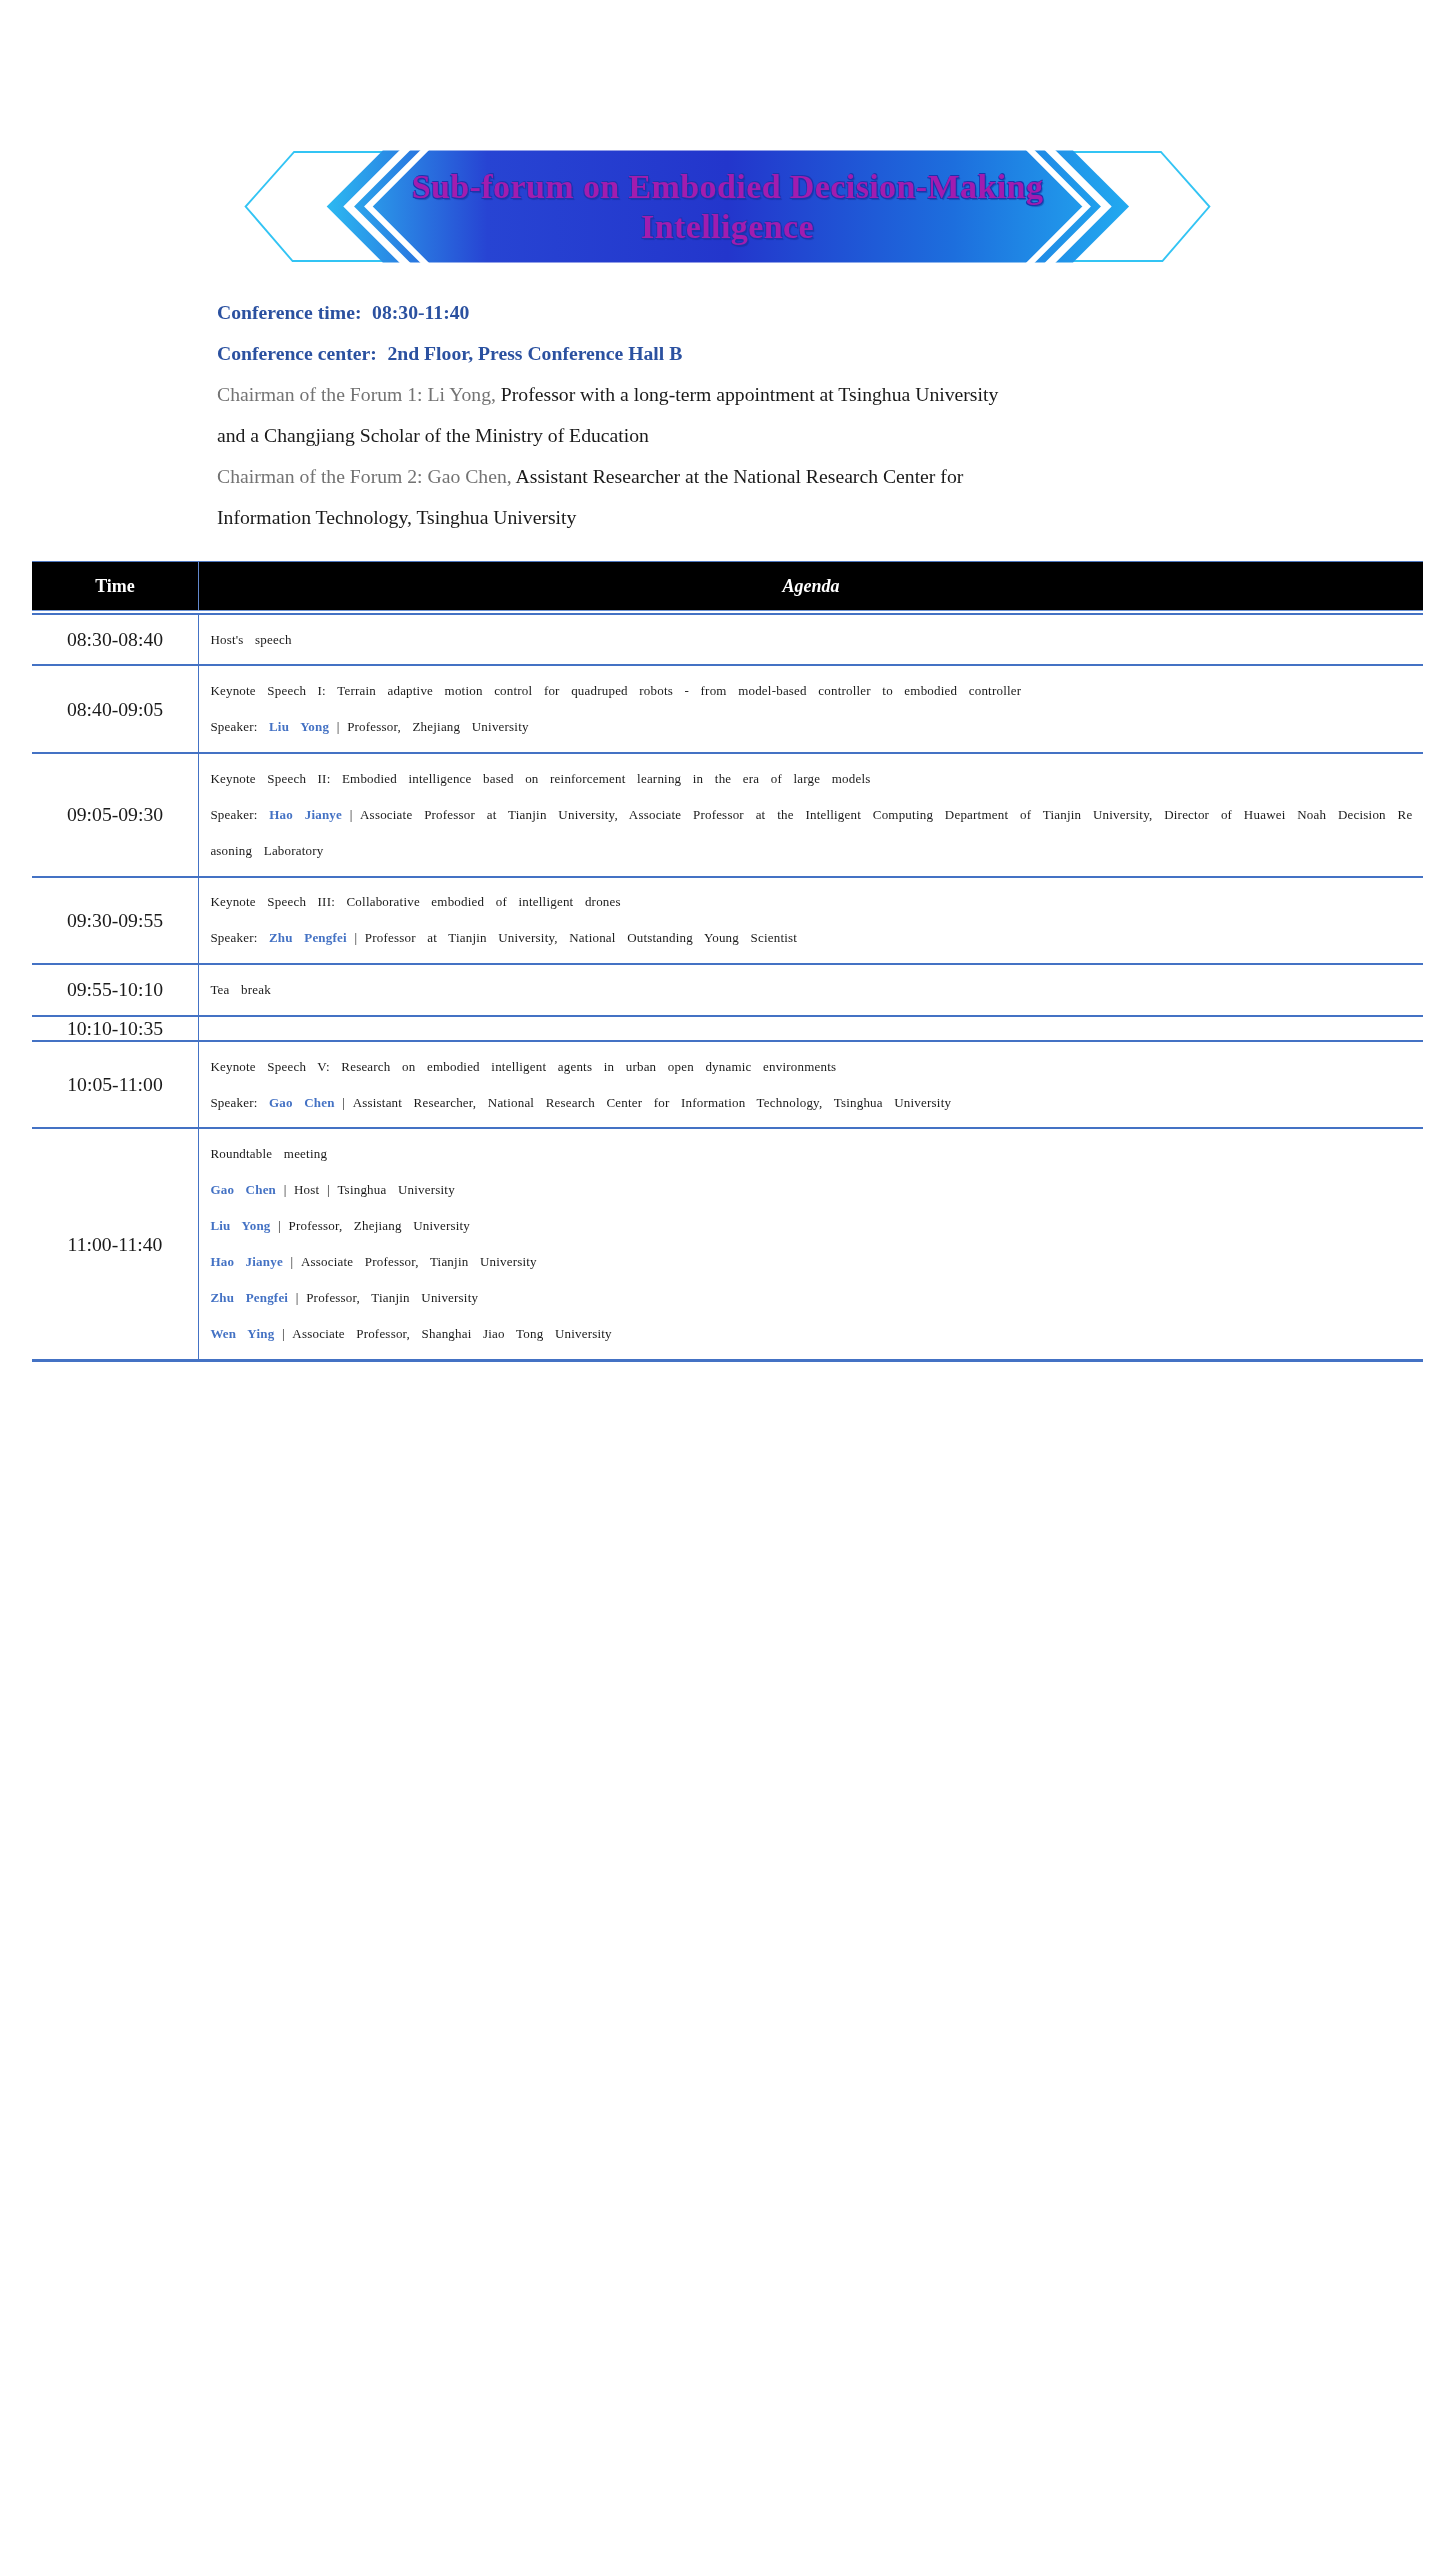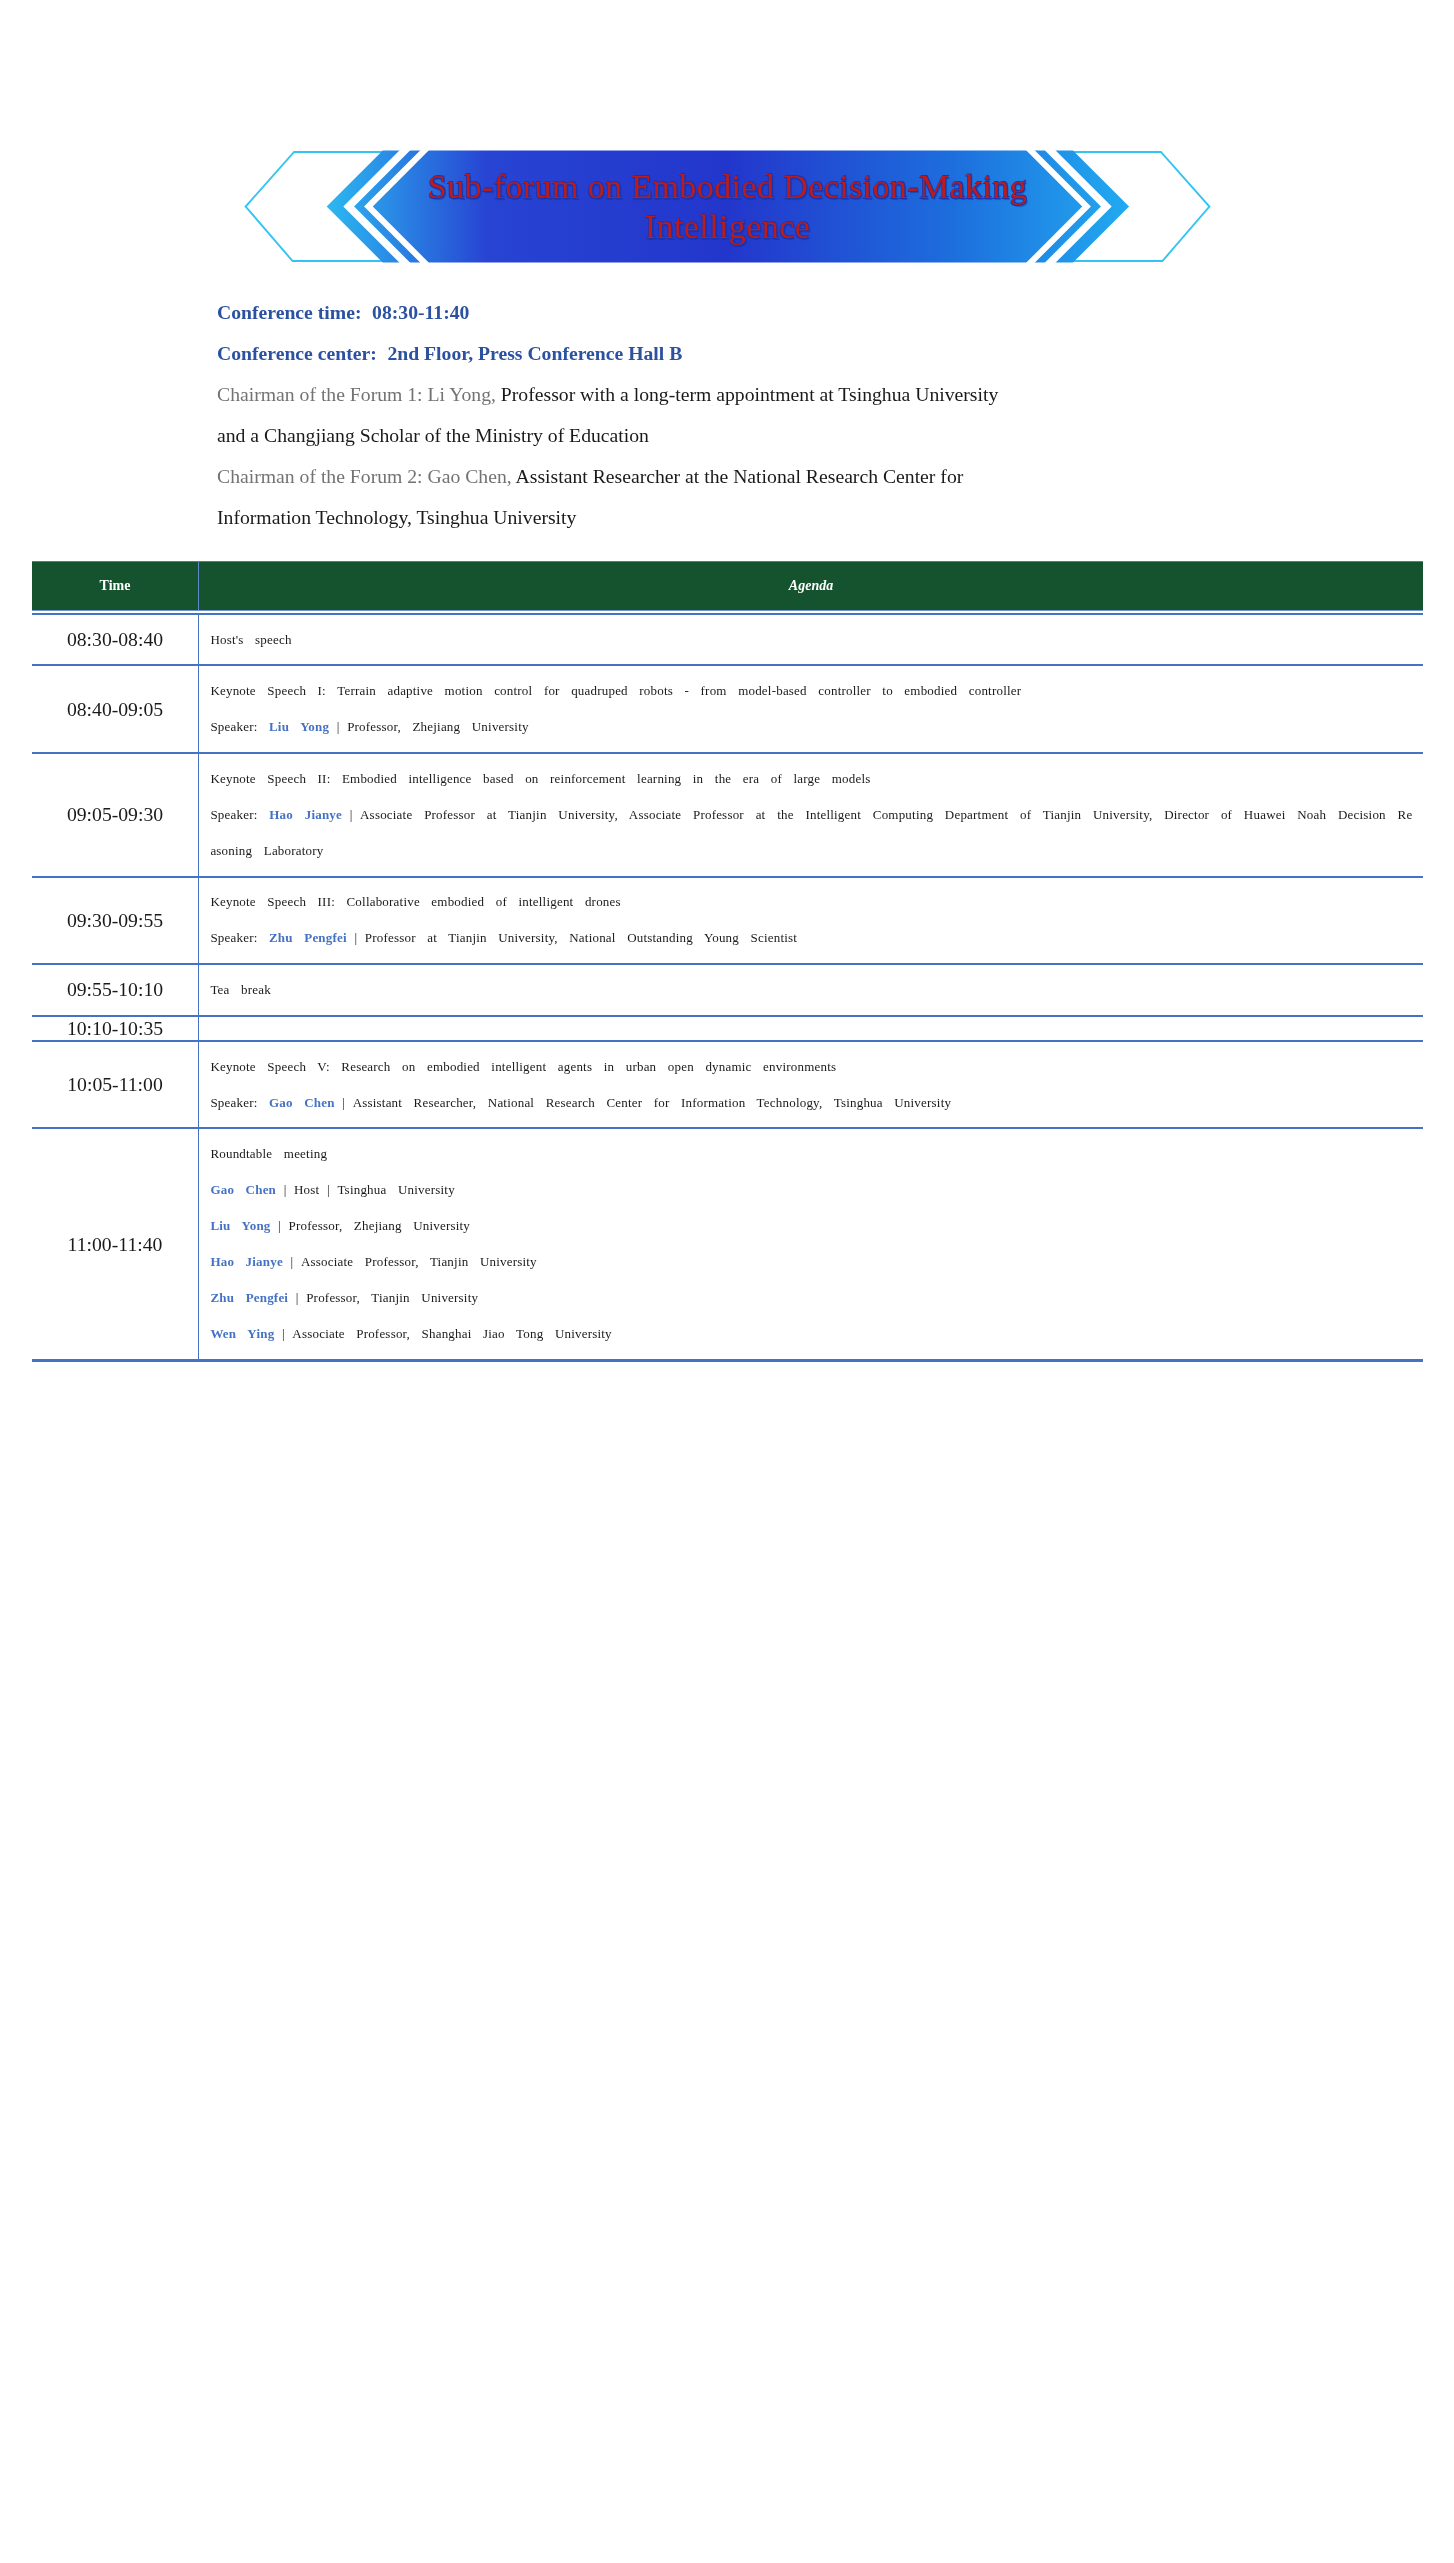--- a/index.html
+++ b/index.html
@@ -11,39 +11,39 @@
     font-family: "Liberation Serif", "DejaVu Serif", serif;
     color: #1a1a1a;
   }
 
   
   .banner { position: absolute; left: 235px; top: 148px; width: 985px; height: 117px; }
   .banner svg { position: absolute; left: 0; top: 0; width: 100%; height: 100%; overflow: visible; }
   .banner-text {
     position: absolute; inset: 0;
     display: flex; flex-direction: column; align-items: center; justify-content: center;
-    color: #b91c1c; font-weight: normal; font-size: 34px; line-height: 40px;
+    color: #a21caf; font-weight: bold; font-size: 34px; line-height: 40px;
     letter-spacing: 0.4px; text-align: center;
     text-shadow: 0.8px 0.8px 0 #1c33ad, -0.8px 0.8px 0 #1c33ad, 0.8px -0.8px 0 #1c33ad, 1.5px 1.5px 0.8px rgba(20,40,140,0.45);
   }
 
   
   .info { position: absolute; left: 217px; top: 292px; width: 788px; }
   .info p { margin: 0; font-size: 19.7px; line-height: 41px; }
   .info .meta { color: #2b51a0; font-weight: bold; }
   .info .meta .val { margin-left: 10.6px; }
   .info .chair-blue { color: #737373; text-align: right; }
   .info .chair-rest { color: #1a1a1a; }
 
   
   .agenda-table { position: absolute; left: 32px; top: 561px; width: 1391px; }
   .thead {
-    display: flex; background: #14532d; height: 50px;
+    display: flex; background: #000000; height: 50px;
     border-top: 1.5px solid #4e77c0; border-bottom: 1.5px solid #6e94d4;
-    color: #ffffff; font-weight: bold; font-size: 14px;
+    color: #ffffff; font-weight: bold; font-size: 18px;
   }
   .thead .th-time { width: 167px; display: flex; align-items: center; justify-content: center; border-right: 1.5px solid #6288cc; }
   .thead .th-agenda { flex: 1; display: flex; align-items: center; justify-content: center; font-style: italic; }
   .head-gap { height: 1.5px; background: #ffffff; }
   .head-line { height: 2.3px; background: #4472c4; }
 
   .tr { display: flex; border-bottom: 2.3px solid #4472c4; }
   .tr:last-child { border-bottom: 3px solid #4472c4; }
   .td-time {
     width: 167px; flex: 0 0 167px;

